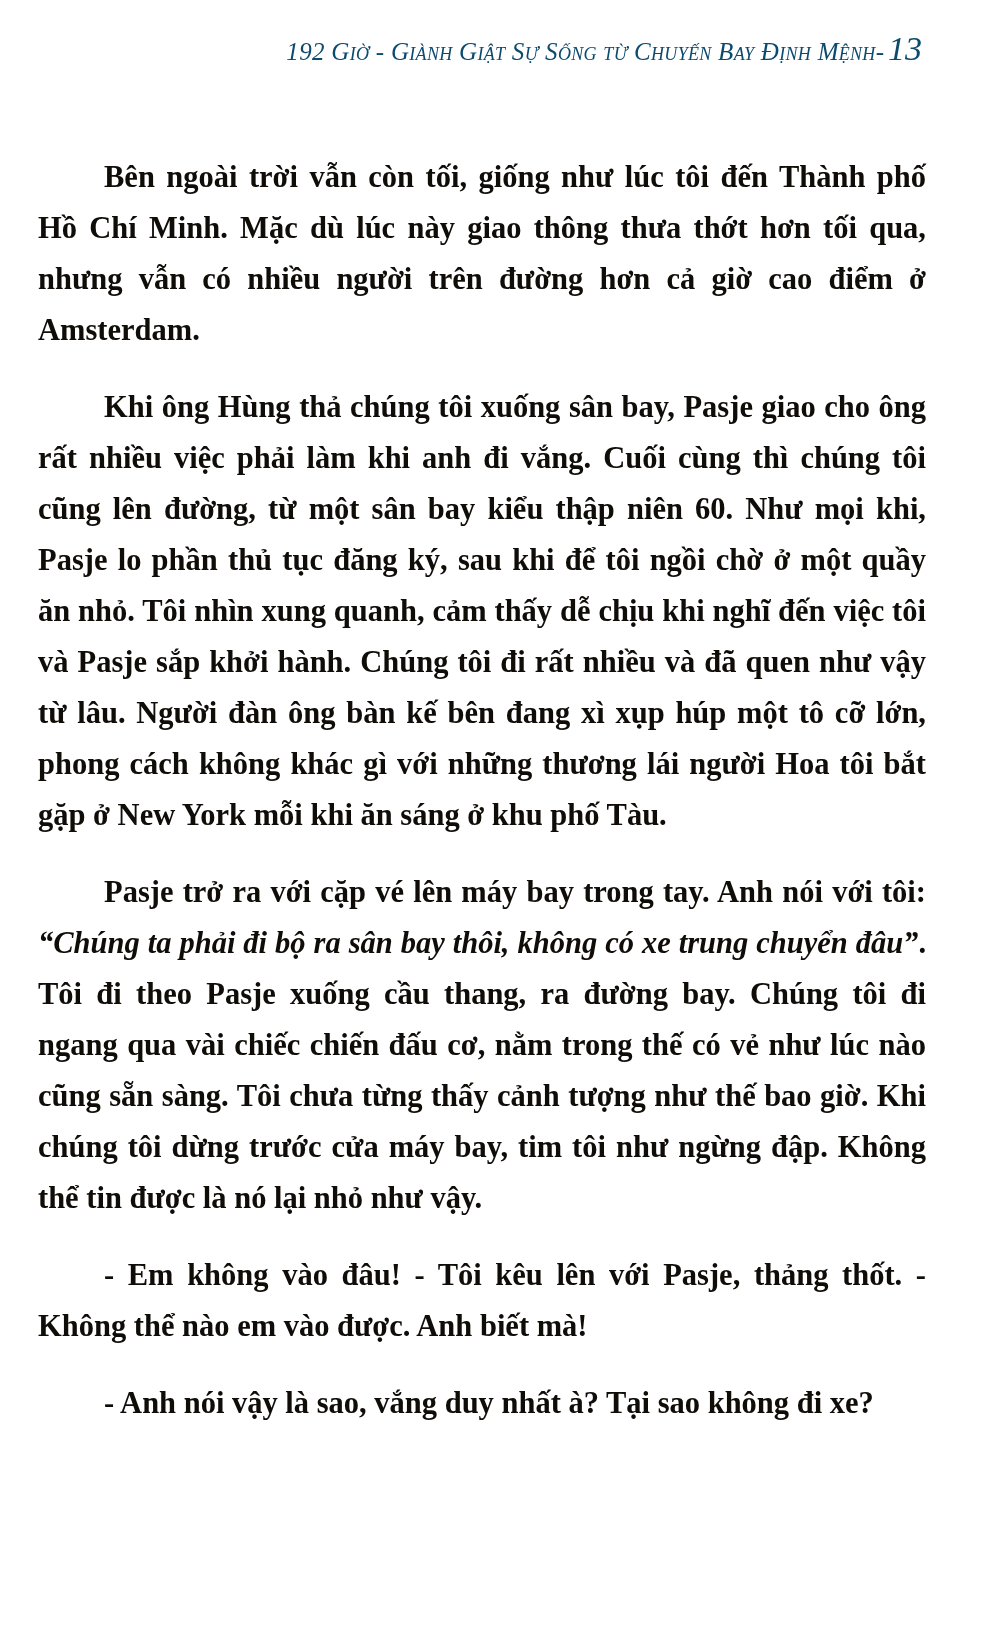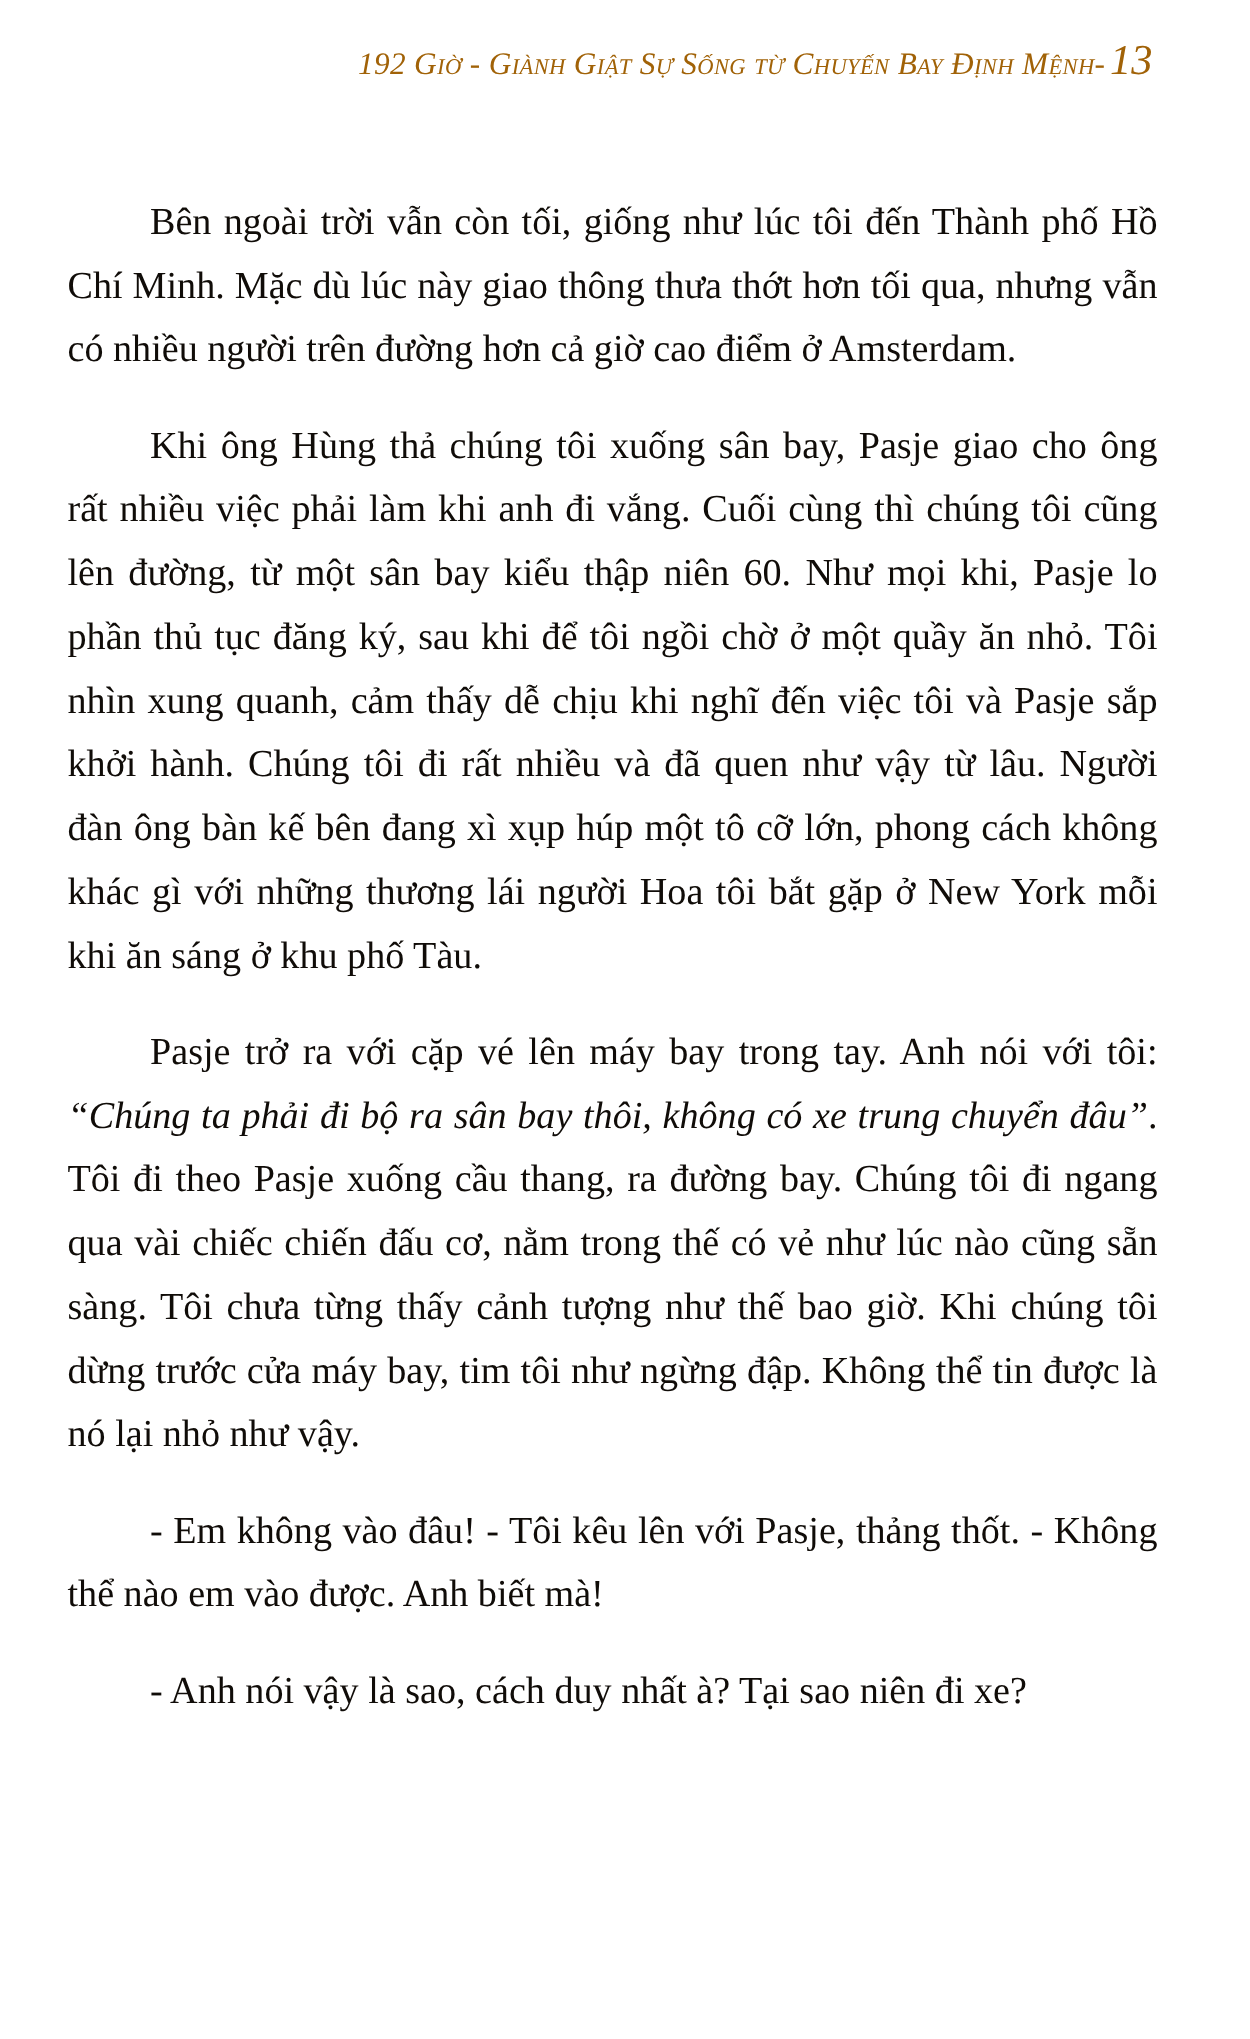--- a/index.html
+++ b/index.html
@@ -16,21 +16,21 @@
     box-sizing: border-box;
     overflow: hidden;
   }
   .running-head {
     position: absolute;
     top: 30px;
     left: 0;
     right: 78px;
     text-align: right;
     font-family: "Liberation Serif", "DejaVu Serif", serif;
-    color: #a16207;
+    color: #0c4a6e;
     white-space: nowrap;
   }
   .running-head .rh-title {
     font-variant: small-caps;
     font-style: italic;
     font-size: 25px;
     letter-spacing: 0.3px;
   }
   .running-head .rh-sep {
     font-size: 25px;
@@ -47,22 +47,23 @@
     left: 38px;
     width: 888px;
     font-family: "Liberation Serif", "DejaVu Serif", serif;
     font-size: 30.5px;
     line-height: 51px;
     color: #100c08;
     text-align: justify;
     text-justify: inter-word;
   }
   .body-text p {
-    margin: 0 0 26px 16px;
+    margin: 0 0 26px 0;
     text-indent: 66px;
+    font-weight: bold;
   }
   .body-text p:last-child {
     margin-bottom: 0;
   }
   .body-text p.dash {
     text-indent: 66px;
   }
   .body-text em {
     font-style: italic;
   }
@@ -74,16 +75,16 @@
 
   <div class="running-head">
     <span class="rh-title">192 Giờ - Giành Giật Sự Sống từ Chuyến Bay Định Mệnh</span><span class="rh-sep">-</span> <span class="rh-page">13</span>
   </div>
 
   <div class="body-text">
     <p>Bên ngoài trời vẫn còn tối, giống như lúc tôi đến Thành phố Hồ Chí Minh. Mặc dù lúc này giao thông thưa thớt hơn tối qua, nhưng vẫn có nhiều người trên đường hơn cả giờ cao điểm ở Amsterdam.</p>
     <p>Khi ông Hùng thả chúng tôi xuống sân bay, Pasje giao cho ông rất nhiều việc phải làm khi anh đi vắng. Cuối cùng thì chúng tôi cũng lên đường, từ một sân bay kiểu thập niên 60. Như mọi khi, Pasje lo phần thủ tục đăng ký, sau khi để tôi ngồi chờ ở một quầy ăn nhỏ. Tôi nhìn xung quanh, cảm thấy dễ chịu khi nghĩ đến việc tôi và Pasje sắp khởi hành. Chúng tôi đi rất nhiều và đã quen như vậy từ lâu. Người đàn ông bàn kế bên đang xì xụp húp một tô cỡ lớn, phong cách không khác gì với những thương lái người Hoa tôi bắt gặp ở New York mỗi khi ăn sáng ở khu phố Tàu.</p>
     <p><span>Pasje trở ra với cặp vé lên máy bay trong tay. Anh nói với tôi: </span><em>“Chúng ta phải đi bộ ra sân bay thôi, không có xe trung chuyển đâu”</em><span>. Tôi đi theo Pasje xuống cầu thang, ra đường bay. Chúng tôi đi ngang qua vài chiếc chiến đấu cơ, nằm trong thế có vẻ như lúc nào cũng sẵn sàng. Tôi chưa từng thấy cảnh tượng như thế bao giờ. Khi chúng tôi dừng trước cửa máy bay, tim tôi như ngừng đập. Không thể tin được là nó lại nhỏ như vậy.</span></p>
     <p class="dash">- Em không vào đâu! - Tôi kêu lên với Pasje, thảng thốt. - Không thể nào em vào được. Anh biết mà!</p>
-    <p class="dash">- Anh nói vậy là sao, cách duy nhất à? Tại sao niên đi xe?</p>
+    <p class="dash">- Anh nói vậy là sao, vắng duy nhất à? Tại sao không đi xe?</p>
   </div>
 
 </div>
 
 </body></html>

